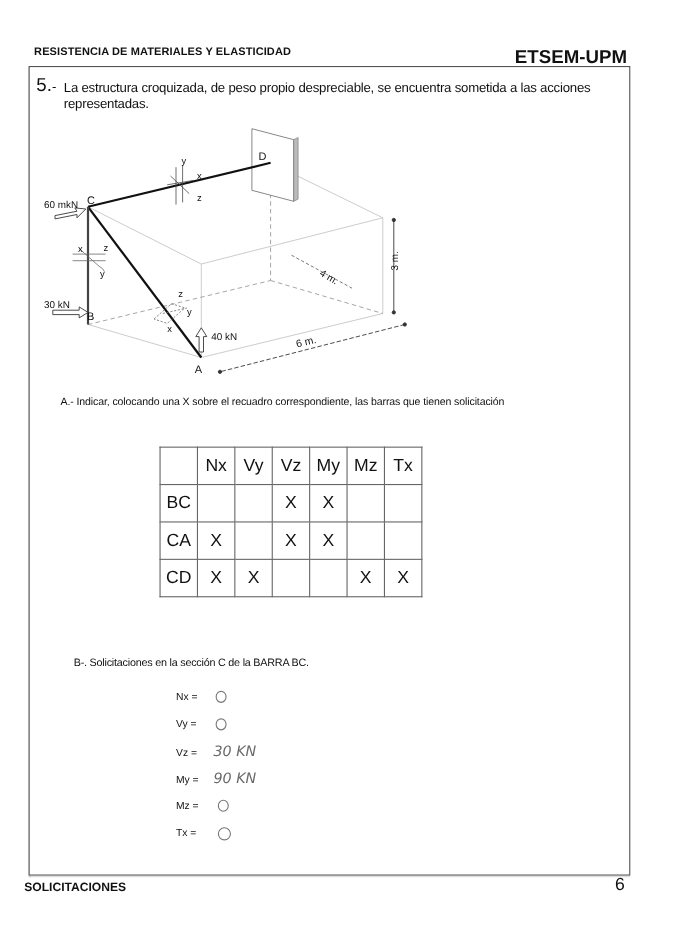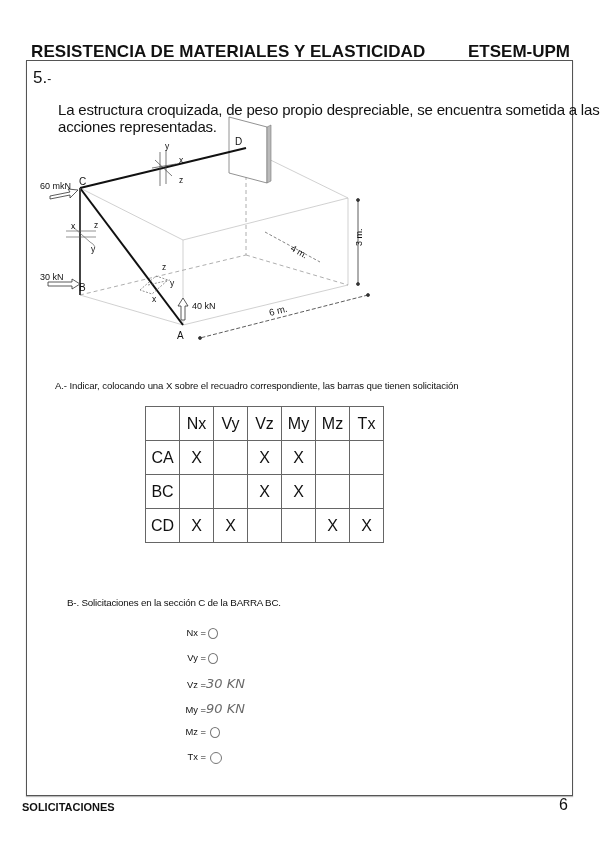--- a/index.html
+++ b/index.html
@@ -1,31 +1,31 @@
 <!DOCTYPE html>
 <html><head>
 <meta charset="utf-8">
 <style>
   html, body { margin:0; padding:0; }
   body {
     width:616px; height:848px; position:relative; overflow:hidden;
     background:#ffffff; font-family:"Liberation Sans", sans-serif; color:#111;
   }
-  .hdr-left { position:absolute; left:31px; top:42px; font-size:17px; font-weight:bold; letter-spacing:0.1px; }
+  .hdr-left { position:absolute; left:31px; top:42px; font-size:10px; font-weight:bold; letter-spacing:0.1px; }
   .hdr-right { position:absolute; right:46px; top:42px; font-size:17px; font-weight:bold; }
   .frame { position:absolute; left:26px; top:60px; width:545px; height:734px; border:1px solid #555; box-shadow:0 1px 1px #bbb; }
   .q-num { position:absolute; left:33px; top:68px; font-size:17px; }
   .q-num span { font-size:12px; }
-  .q-text { position:absolute; left:58px; top:73px; font-size:15px; letter-spacing:-0.2px;margin-top:28px; }
+  .q-text { position:absolute; left:58px; top:73px; font-size:12px; letter-spacing:-0.2px; }
   .diagram { position:absolute; left:30px; top:110px; }
-  .secA { position:absolute; left:55px; top:360px; font-size:9.6px; letter-spacing:-0.1px;margin-top:20px; }
+  .secA { position:absolute; left:55px; top:360px; font-size:9.6px; letter-spacing:-0.1px; }
   table.grid { position:absolute; left:145px; top:406px; border-collapse:collapse; }
   table.grid td { width:33px; height:33px; border:1px solid #666; text-align:center; vertical-align:middle; font-size:16px; padding:0; }
   .secB { position:absolute; left:67px; top:597px; font-size:9.8px; letter-spacing:-0.2px; }
-  .ans-row { position:absolute; left:172px; font-size:9.4px; height:16px;text-align:right; }
+  .ans-row { position:absolute; left:160px; font-size:9.4px; height:16px; }
   .ans-row .lbl { display:inline-block; width:34px; }
   .ans-row .val { font-family:"DejaVu Sans", sans-serif; color:#6a6a6a; font-size:13px; font-weight:200; font-style:italic; }
   .ans-row .zero { display:inline-block; width:8px; height:9px; border:1px solid #777; border-radius:50%; vertical-align:middle; margin-left:2px; }
   .ftr-left { position:absolute; left:22px; top:801px; font-size:11px; font-weight:bold; }
   .ftr-right { position:absolute; left:559px; top:796px; font-size:16px; }
 </style>
 </head>
 <body>
 
 <div class="hdr-left">RESISTENCIA DE MATERIALES Y ELASTICIDAD</div>
@@ -127,31 +127,31 @@
       <tr>
     <td></td>
     <td>Nx</td>
     <td>Vy</td>
     <td>Vz</td>
     <td>My</td>
     <td>Mz</td>
     <td>Tx</td>
   </tr>
   <tr>
-    <td>CA</td>
-    <td>X</td>
+    <td>BC</td>
+    <td></td>
     <td></td>
     <td>X</td>
     <td>X</td>
     <td></td>
     <td></td>
   </tr>
   <tr>
-    <td>BC</td>
-    <td></td>
+    <td>CA</td>
+    <td>X</td>
     <td></td>
     <td>X</td>
     <td>X</td>
     <td></td>
     <td></td>
   </tr>
   <tr>
     <td>CD</td>
     <td>X</td>
     <td>X</td>

